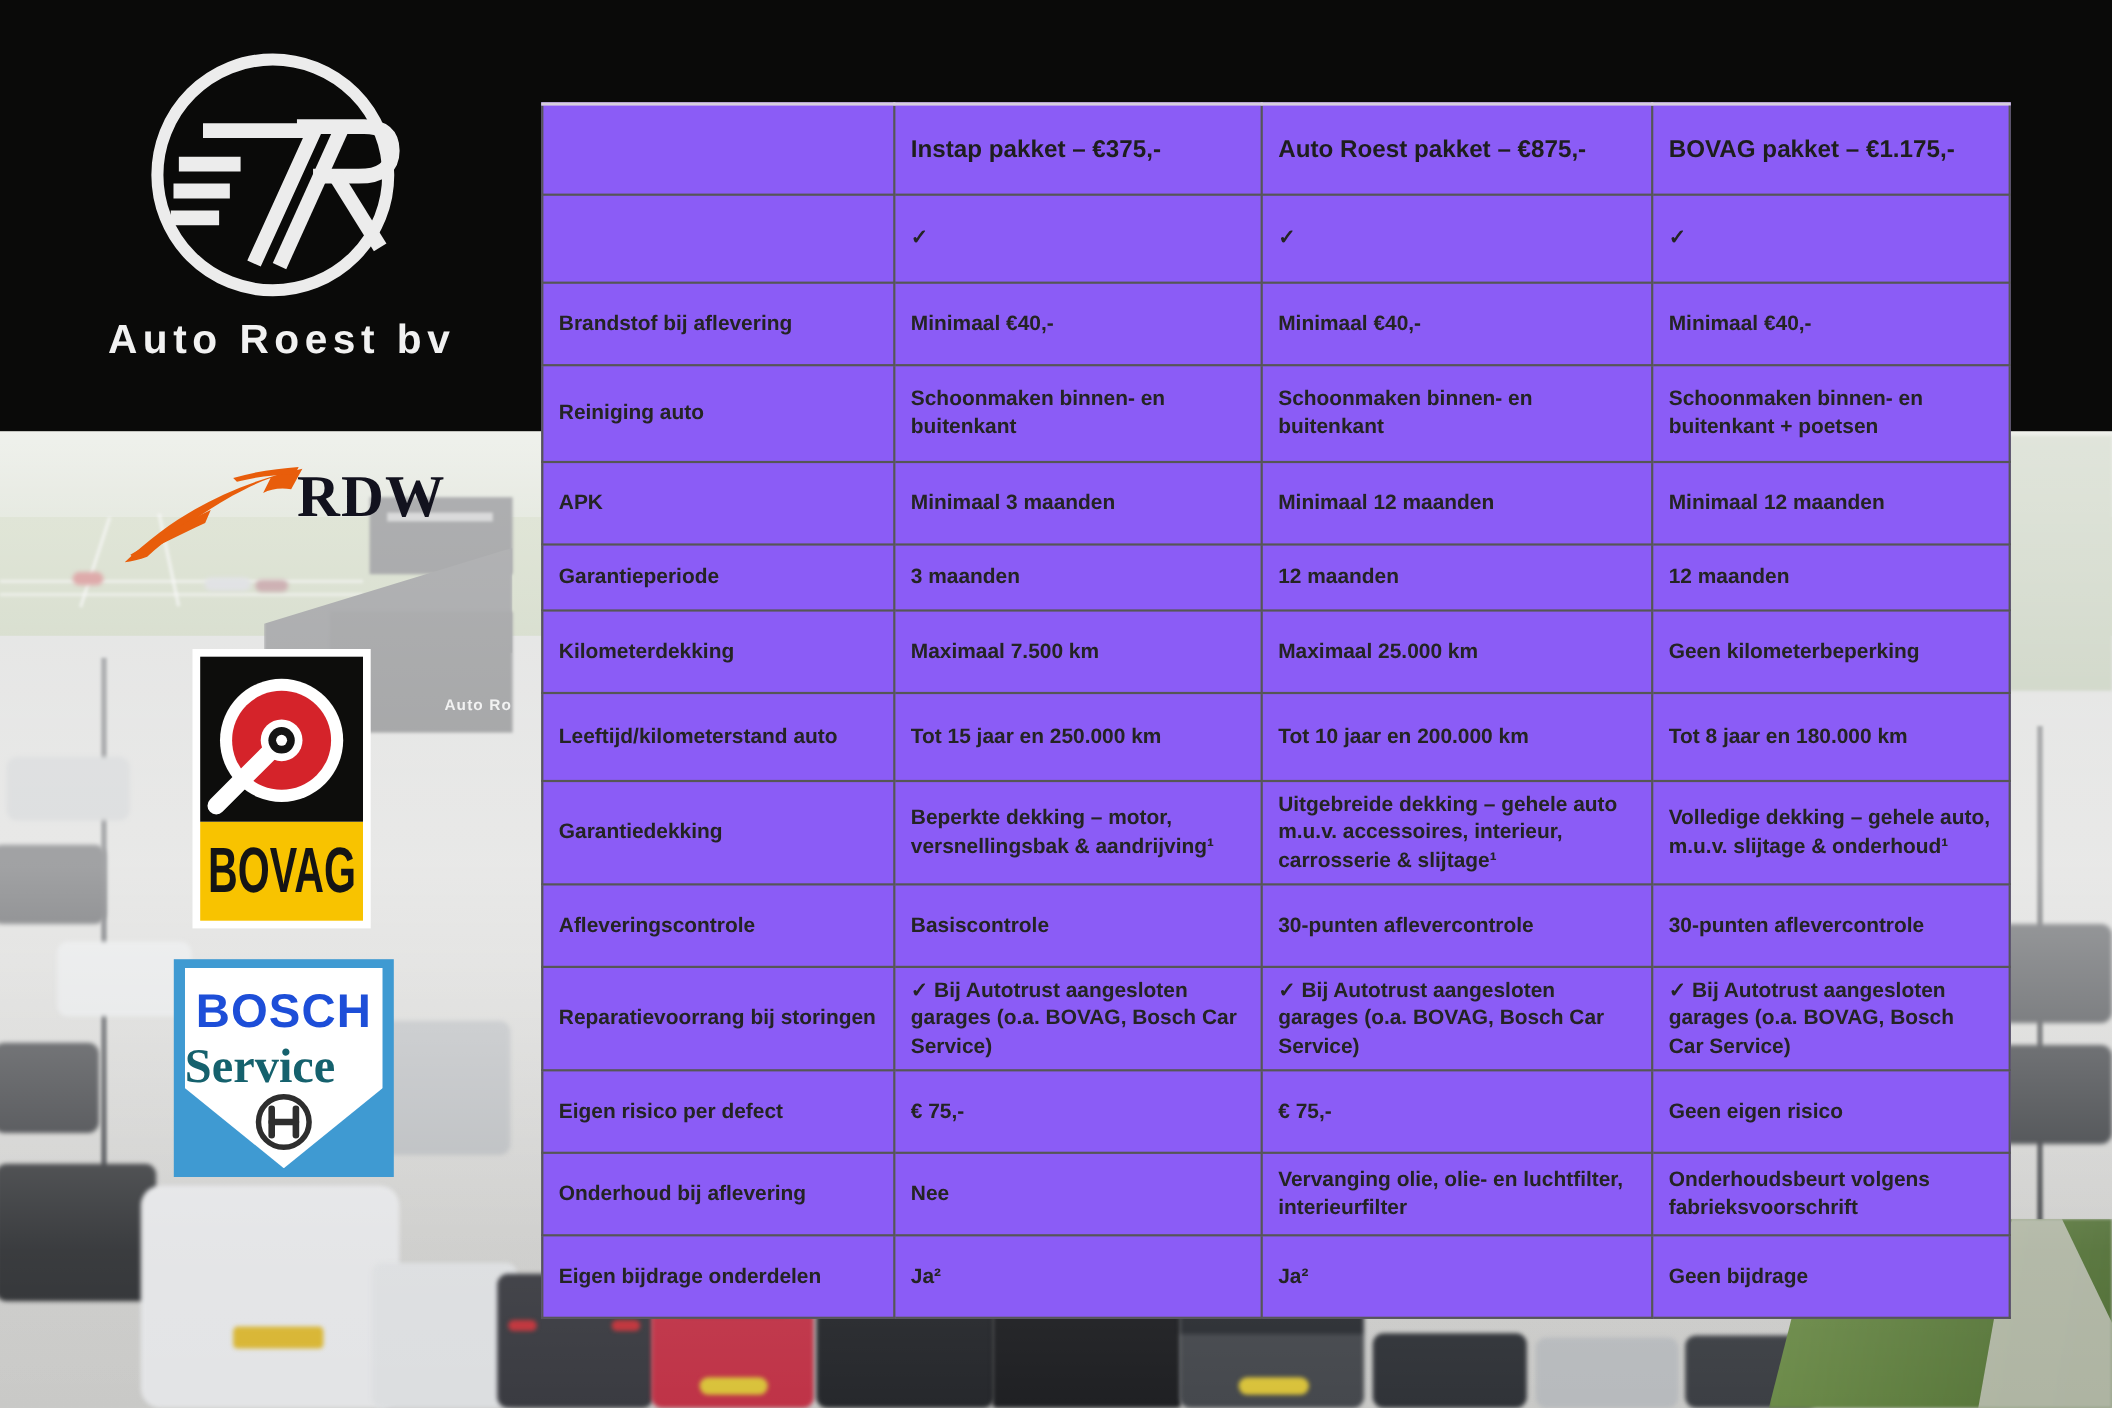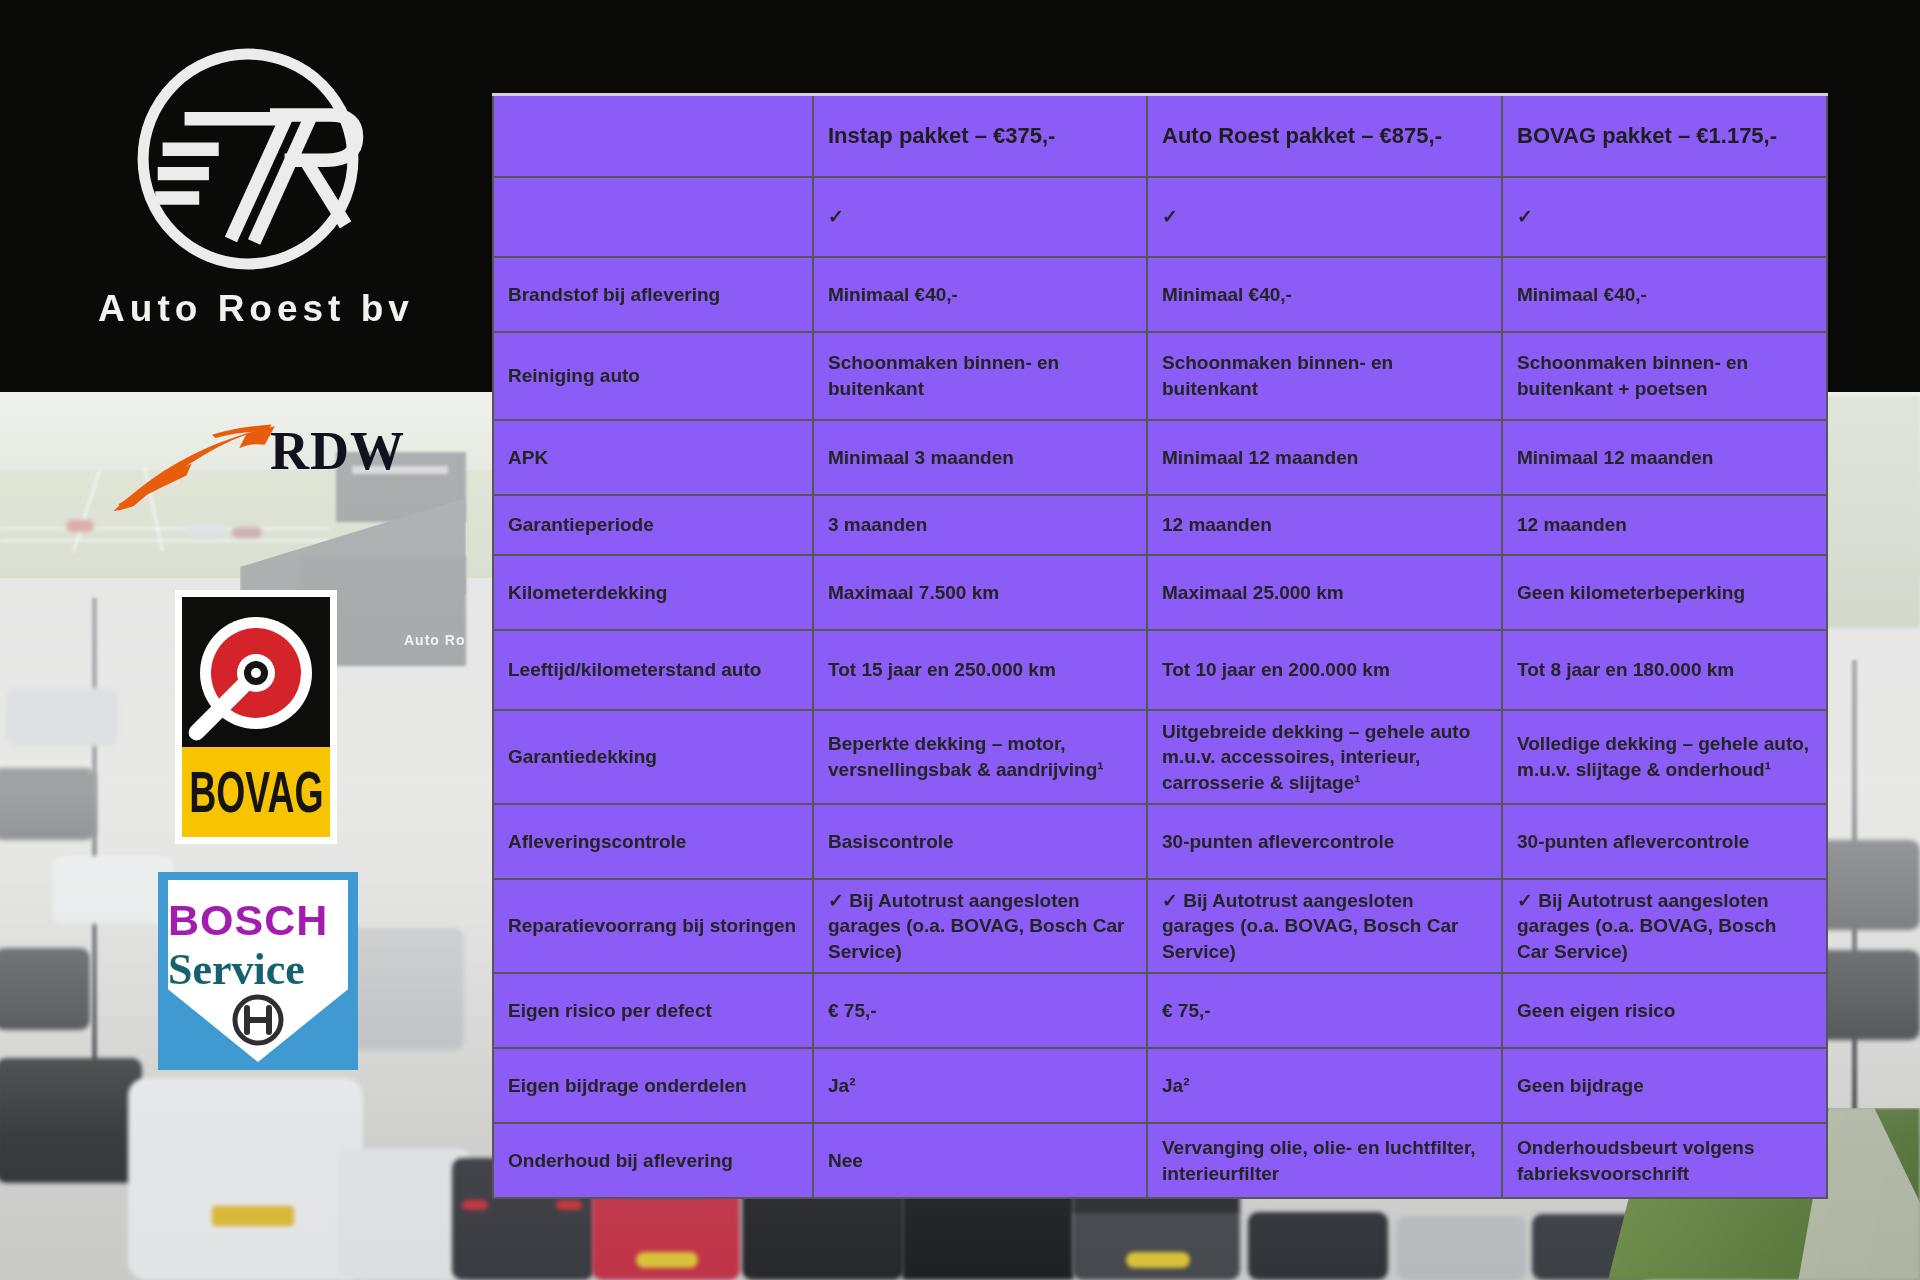--- a/index.html
+++ b/index.html
@@ -39,22 +39,22 @@
   .bovag{position:absolute;left:175px;top:562px;width:162px;height:254px;background:#fff;
          padding:7px;box-sizing:border-box;z-index:3;margin-top:28px;}
   .bovag-top{position:relative;width:148px;height:150px;background:#0d0d0c;}
   .bovag-bottom{width:148px;height:90px;background:#f8c300;display:flex;align-items:center;justify-content:center;}
   .bovag-word{font-size:52px;font-weight:bold;color:#141414;transform:scaleX(.72) scaleY(1.12);letter-spacing:0;}
 
   
   .bosch{position:absolute;left:158px;top:872px;width:200px;height:198px;background:#3f9ad2;z-index:3;}
   .bosch-shield{position:absolute;left:10px;top:8px;width:180px;height:182px;background:#fff;
                 clip-path:polygon(0 0,100% 0,100% 60%,50% 100%,0 60%);}
-  .bosch-word{position:absolute;left:0;top:16px;width:180px;
-              color:#a21caf;font-size:43px;font-weight:bold;letter-spacing:1px;}
+  .bosch-word{position:absolute;left:0;top:16px;width:180px;text-align:center;
+              color:#1d4ed8;font-size:43px;font-weight:bold;letter-spacing:1px;}
   .bosch-service{position:absolute;left:0;top:64px;width:180px;
               color:#15616d;font-size:44px;font-weight:bold;font-family:Liberation Serif, serif;}
   .bosch-armature{position:absolute;left:62px;top:112px;}
 
   
   .pkg-table{position:absolute;left:492px;top:93px;z-index:3;border-collapse:collapse;
              background:#8b5cf6;table-layout:fixed;border:2px solid #4c4c4c;border-top:3px solid #d7cede;}
   .pkg-table th,.pkg-table td{border:2px solid #565656;vertical-align:middle;text-align:left;
              padding:6px 14px;font-weight:bold;color:#242424;font-size:19px;line-height:1.35;
              overflow:hidden;}
@@ -262,27 +262,27 @@
           <td>✓ Bij Autotrust aangesloten garages (o.a. BOVAG, Bosch Car Service)</td>
           <td>✓ Bij Autotrust aangesloten garages (o.a. BOVAG, Bosch Car Service)</td>
         </tr>
         <tr>
           <td>Eigen risico per defect</td>
           <td>€ 75,-</td>
           <td>€ 75,-</td>
           <td>Geen eigen risico</td>
         </tr>
         <tr>
+          <td>Onderhoud bij aflevering</td>
+          <td>Nee</td>
+          <td>Vervanging olie, olie- en luchtfilter, interieurfilter</td>
+          <td>Onderhoudsbeurt volgens fabrieksvoorschrift</td>
+        </tr>
+        <tr>
           <td>Eigen bijdrage onderdelen</td>
           <td>Ja²</td>
           <td>Ja²</td>
           <td>Geen bijdrage</td>
         </tr>
-        <tr>
-          <td>Onderhoud bij aflevering</td>
-          <td>Nee</td>
-          <td>Vervanging olie, olie- en luchtfilter, interieurfilter</td>
-          <td>Onderhoudsbeurt volgens fabrieksvoorschrift</td>
-        </tr>
       </tbody>
   </table>
 
 </div>
 
 </body></html>

